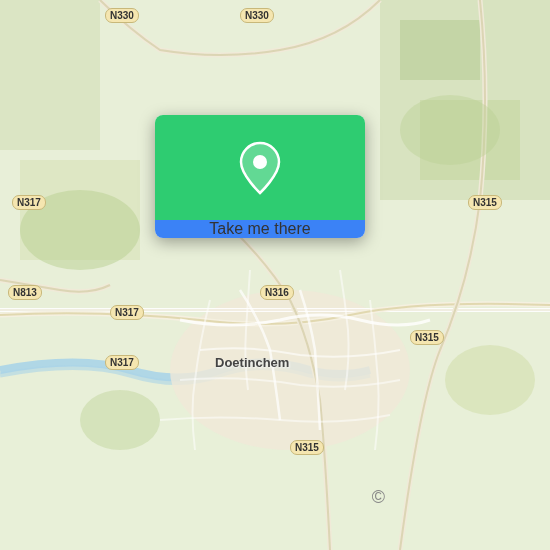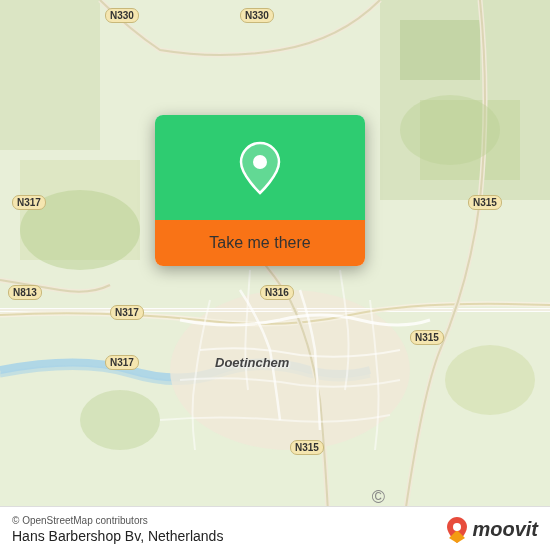--- a/index.html
+++ b/index.html
@@ -59,22 +59,22 @@
 
     .location-pin {
       width: 44px;
       height: 54px;
       position: relative;
     }
 
     #take-me-there-btn {
       display: block;
       width: 100%;
-      padding: 14px 0;
-      background: #f97316;
+      padding: 0 0;
+      background: #3b82f6;
       border: none;
       font-size: 16px;
       font-weight: 500;
       color: #333;
       cursor: pointer;
       text-align: center;
     }
 
     
     #bottom-bar {
@@ -140,21 +140,20 @@
     }
 
     
     .city-label {
       position: absolute;
       font-size: 13px;
       font-weight: bold;
       color: #444;
       z-index: 5;
       text-shadow: 1px 1px 2px rgba(255,255,255,0.8);
-      font-style: italic;
     }
 
     
     #copyright-pin {
       position: absolute;
       bottom: 42px;
       right: 165px;
       font-size: 18px;
       color: #888;
       z-index: 5;
@@ -237,28 +236,13 @@
       <svg class="location-pin" viewBox="0 0 44 54" xmlns="http://www.w3.org/2000/svg">
         <path d="M22 2 C11.5 2 3 10.5 3 21 C3 34 22 52 22 52 C22 52 41 34 41 21 C41 10.5 32.5 2 22 2 Z" fill="rgba(255,255,255,0.25)" stroke="white" stroke-width="2.5"></path>
         <circle cx="22" cy="21" r="7" fill="white"></circle>
       </svg>
     </div>
     <button id="take-me-there-btn">Take me there</button>
   </div>
 
   <div id="copyright-pin">©</div>
 
-  <div id="bottom-bar">
-    <div id="bottom-left">
-      <span id="osm-credit">© OpenStreetMap contributors</span>
-      <span id="place-name">Hans Barbershop Bv, Netherlands</span>
-    </div>
-    <div id="moovit-logo">
-
-      <svg class="moovit-pin" viewBox="0 0 22 28" xmlns="http://www.w3.org/2000/svg">
-        <path d="M11 1 C5.5 1 1 5.5 1 11 C1 18 11 27 11 27 C11 27 21 18 21 11 C21 5.5 16.5 1 11 1 Z" fill="#e74c3c"></path>
-        <path d="M11 14 C11 14 3 22 3 22 L11 27 L19 22 C19 22 11 14 11 14 Z" fill="#f39c12"></path>
-        <circle cx="11" cy="11" r="4" fill="white"></circle>
-      </svg>
-      <span id="moovit-text">moovit</span>
-    </div>
-  </div>
 </div>
 
 </body></html>

